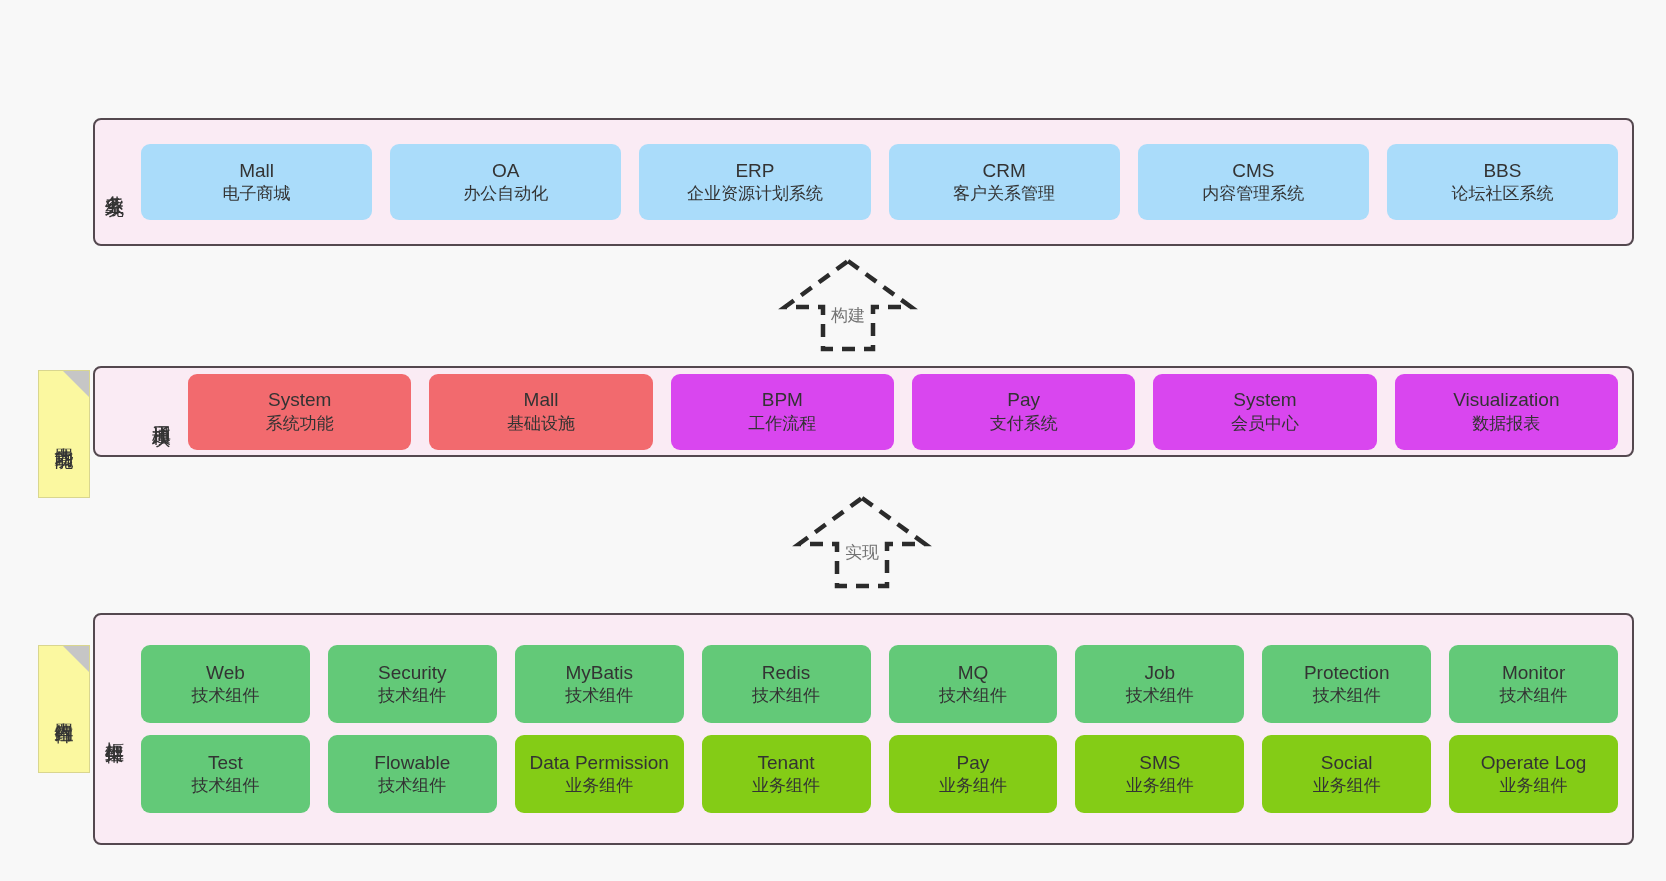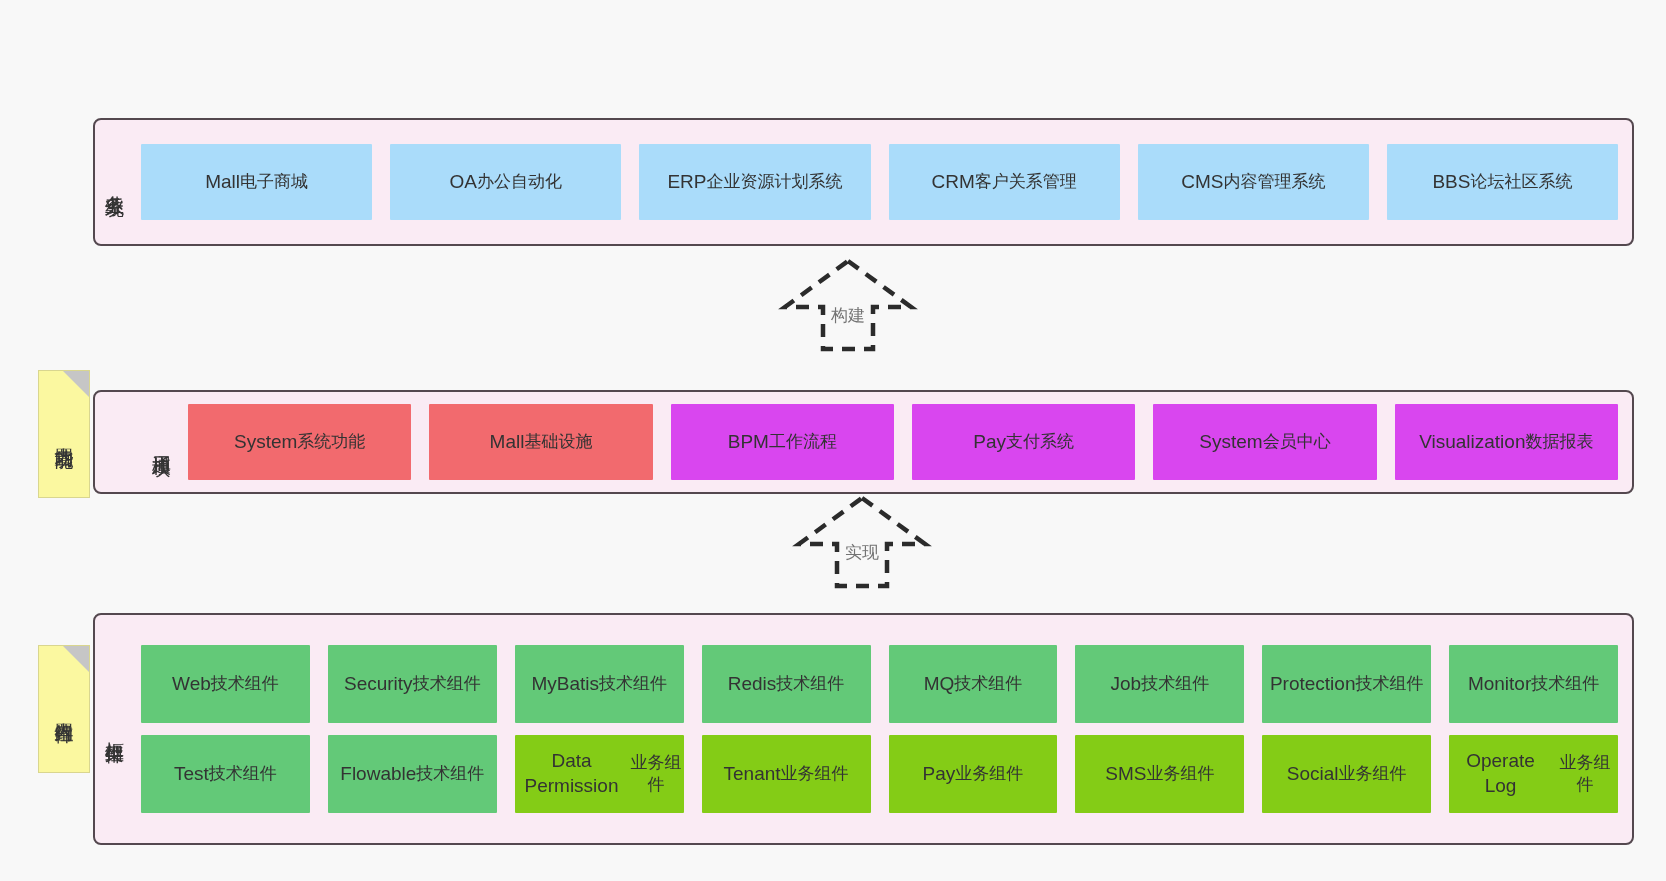--- a/index.html
+++ b/index.html
@@ -27,21 +27,21 @@
   .layer-panel {
     position: absolute;
     box-sizing: border-box;
     background: #faebf4;
     border: 2px solid #54484f;
     border-radius: 8px;
     display: flex;
     align-items: stretch;
   }
   #layer-business { left: 93px;  top: 118px; width: 1541px; height: 128px; }
-  #layer-modules  { left: 93px;  top: 390px; width: 1541px; height: 104px; padding-left: 47px; }
+  #layer-modules  { left: 93px;  top: 366px; width: 1541px; height: 91px; padding-left: 47px; }
   #layer-framework{ left: 93px;  top: 613px; width: 1541px; height: 232px; }
 
   .layer-title {
     width: 40px;
     flex: 0 0 40px;
     display: flex;
     align-items: center;
     justify-content: center;
     font-size: 19px;
     line-height: 1.22;
@@ -63,23 +63,23 @@
   }
   .row {
     display: flex;
     gap: 18px;
   }
   .row > * { flex: 1 1 0; }
 
   
   .card {
     box-sizing: border-box;
-    border-radius: 1px;
-    display: flex;
-    flex-direction: row;
+    border-radius: 9px;
+    display: flex;
+    flex-direction: column;
     align-items: center;
     justify-content: center;
     text-align: center;
     color: #333333;
     line-height: 1.30;
     user-select: none;
   }
   .card .t1 { font-size: 19px; }
   .card .t2 { font-size: 17px; }
 

